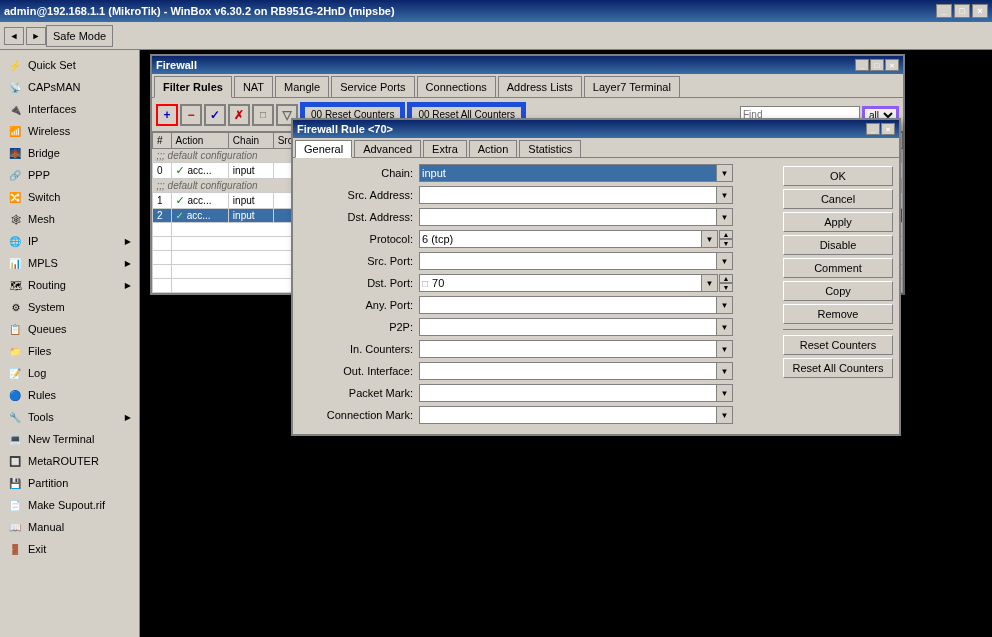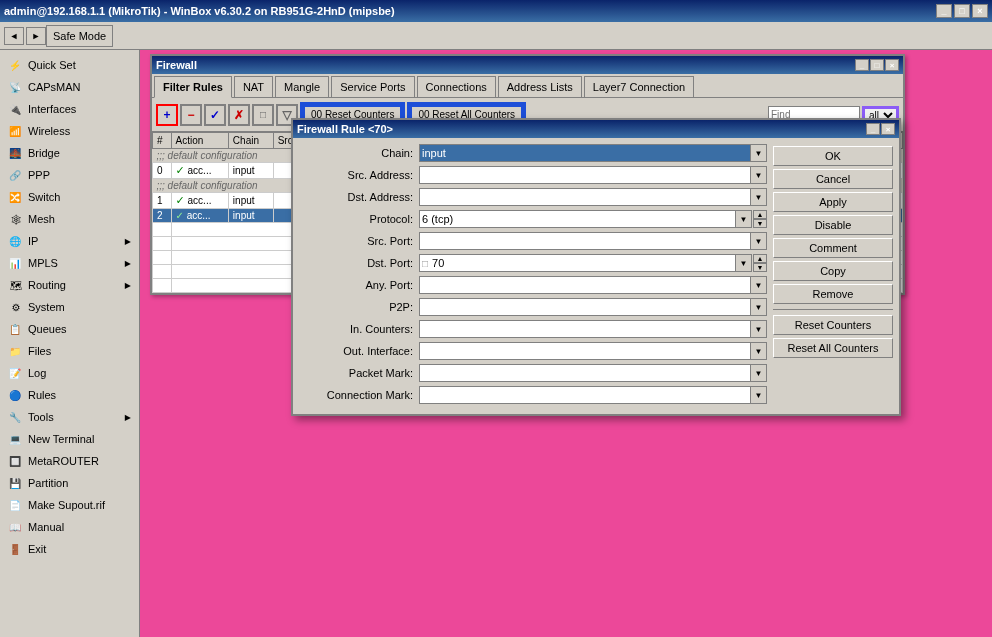--- a/index.html
+++ b/index.html
@@ -17,21 +17,21 @@
     
     .main-layout { display: flex; height: calc(637px - 22px - 28px); }
 
     
     .sidebar { width: 140px; background: #d4d0c8; border-right: 1px solid #808080; padding: 4px 0; overflow-y: auto; }
     .sidebar-item { display: flex; align-items: center; padding: 3px 8px; cursor: pointer; font-size: 11px; color: #000; }
     .sidebar-icon { width: 16px; height: 16px; margin-right: 4px; display: inline-flex; align-items: center; justify-content: center; font-size: 10px; }
     .sidebar-arrow { margin-left: auto; font-size: 8px; }
 
     
-    .content-area { flex: 1; position: relative; background: #ec4899; padding: 8px; }
+    .content-area { flex: 1; position: relative; background: #000000; padding: 8px; }
 
     
     .firewall-window { position: absolute; top: 4px; left: 10px; width: 755px; background: #d4d0c8; border: 2px solid #808080; box-shadow: 2px 2px 4px rgba(0,0,0,0.3); }
     .win-titlebar { background: linear-gradient(to bottom, #0a246a, #3a6ea5); color: white; height: 18px; display: flex; align-items: center; padding: 0 4px; font-size: 11px; font-weight: bold; }
     .win-titlebar-btns { margin-left: auto; display: flex; gap: 1px; }
     .win-btn { width: 14px; height: 12px; background: #d4d0c8; border: 1px solid #808080; font-size: 8px; display: flex; align-items: center; justify-content: center; cursor: pointer; }
 
     
     .tab-bar { display: flex; background: #d4d0c8; border-bottom: 1px solid #808080; padding: 2px 2px 0; }
     .tab { padding: 4px 8px; border: 1px solid #808080; border-bottom: none; background: #d4d0c8; cursor: pointer; margin-right: 2px; font-size: 11px; }
@@ -41,21 +41,21 @@
     .fw-toolbar { display: flex; align-items: center; padding: 4px; background: #d4d0c8; border-bottom: 1px solid #808080; gap: 2px; }
     .fw-btn { width: 22px; height: 22px; border: 2px solid; display: flex; align-items: center; justify-content: center; cursor: pointer; font-size: 12px; font-weight: bold; }
     .fw-btn-add { background: #d4d0c8; border-color: #ff0000; color: #0000cc; }
     .fw-btn-remove { background: #d4d0c8; border-color: #808080; color: #cc0000; }
     .fw-btn-check { background: #d4d0c8; border-color: #808080; color: #0000cc; }
     .fw-btn-x { background: #d4d0c8; border-color: #808080; color: #cc0000; }
     .fw-btn-copy { background: #d4d0c8; border-color: #808080; color: #666; }
     .fw-btn-filter { background: #d4d0c8; border-color: #808080; color: #666; }
     .fw-reset-btn { background: #d4d0c8; border: 5px solid #1d4ed8; padding: 2px 6px; font-size: 10px; cursor: pointer; display: flex; align-items: center; gap: 2px; }
     .fw-search { margin-left: auto; display: flex; align-items: center; gap: 2px; }
-    .fw-search input { width: 92px; height: 18px; border: 1px solid #808080; font-size: 10px; padding: 4px 2px; }
+    .fw-search input { width: 120px; height: 18px; border: 1px solid #808080; font-size: 10px; padding: 4px 2px; }
     .fw-search select { height: 18px; border: 3px solid #8b5cf6; font-size: 10px; }
 
     
     .fw-table { width: 100%; border-collapse: collapse; font-size: 10px; }
     .fw-table th { background: #d4d0c8; border: 1px solid #808080; padding: 2px 4px; text-align: left; font-weight: normal; }
     .fw-table td { border: 1px solid #ccc; padding: 1px 4px; background: white; }
     .fw-table tr.selected td { background: #3a6ea5; color: white; }
     .fw-table tr.default-cfg td { background: #d4d0c8; color: #666; font-style: italic; border: none; }
     .check-icon { color: #008000; font-size: 11px; }
 
@@ -72,21 +72,21 @@
     .rule-content { display: flex; padding: 6px; gap: 6px; }
     .rule-form { flex: 1; }
     .form-row { display: flex; align-items: center; margin-bottom: 4px; }
     .form-label { width: 120px; text-align: right; padding-right: 6px; font-size: 11px; color: #000; }
     .form-input-dropdown { display: flex; align-items: center; border: 1px solid #808080; background: white; height: 18px; }
     .form-input-dropdown input { flex: 1; border: none; outline: none; font-size: 11px; padding: 0 2px; height: 100%; background: transparent; }
     .form-input-dropdown .arrow-btn { width: 16px; height: 100%; background: #d4d0c8; border-left: 1px solid #808080; display: flex; align-items: center; justify-content: center; font-size: 8px; cursor: pointer; }
     .scroll-btn { width: 14px; height: 9px; background: #d4d0c8; border: 1px solid #808080; display: flex; align-items: center; justify-content: center; font-size: 7px; cursor: pointer; }
 
     
-    .rule-buttons { width: 120px; display: flex; flex-direction: column; gap: 3px; padding-top: 2px; }
+    .rule-buttons { width: 110px; display: flex; flex-direction: column; gap: 3px; padding-top: 2px; margin-left: 44px; }
     .rule-btn { background: #d4d0c8; border: 1px solid #808080; padding: 3px 6px; font-size: 11px; cursor: pointer; text-align: center; border-top-color: #fff; border-left-color: #fff; border-bottom-color: #808080; border-right-color: #808080; }
     .rule-btn-primary { background: #d4d0c8; }
 
     .divider { height: 1px; background: #808080; margin: 2px 0; }
   </style>
 </head>
 <body>
 
 <div class="title-bar">
   <span>admin@192.168.1.1 (MikroTik) - WinBox v6.30.2 on RB951G-2HnD (mipsbe)</span>
@@ -216,21 +216,21 @@
         </div>
       </div>
 
       <div class="tab-bar">
         <div class="tab active">Filter Rules</div>
         <div class="tab">NAT</div>
         <div class="tab">Mangle</div>
         <div class="tab">Service Ports</div>
         <div class="tab">Connections</div>
         <div class="tab">Address Lists</div>
-        <div class="tab">Layer7 Connection</div>
+        <div class="tab">Layer7 Terminal</div>
       </div>
 
       <div class="fw-toolbar">
         <div class="fw-btn fw-btn-add">+</div>
         <div class="fw-btn fw-btn-remove">−</div>
         <div class="fw-btn fw-btn-check">✓</div>
         <div class="fw-btn fw-btn-x">✗</div>
         <div class="fw-btn fw-btn-copy" style="font-size:10px;">□</div>
         <div class="fw-btn fw-btn-filter">▽</div>
         <button class="fw-reset-btn">
@@ -360,20 +360,27 @@
 
     <div class="rule-dialog">
       <div class="rule-titlebar">
         <span>Firewall Rule &lt;70&gt;</span>
         <div style="margin-left:auto; display:flex; gap:1px;">
           <div class="win-btn">_</div>
           <div class="win-btn">×</div>
         </div>
       </div>
 
+      <div class="rule-tabs">
+        <div class="rule-tab active">General</div>
+        <div class="rule-tab">Advanced</div>
+        <div class="rule-tab">Extra</div>
+        <div class="rule-tab">Action</div>
+        <div class="rule-tab">Statistics</div>
+      </div>
 
       <div class="rule-content">
 
         <div class="rule-form">
 
           <div class="form-row">
             <span class="form-label">Chain:</span>
             <div class="form-input-dropdown" style="flex:1;">
               <input type="text" value="input" style="background: rgb(58, 110, 165); color: white;">
               <div class="arrow-btn">▼</div>

